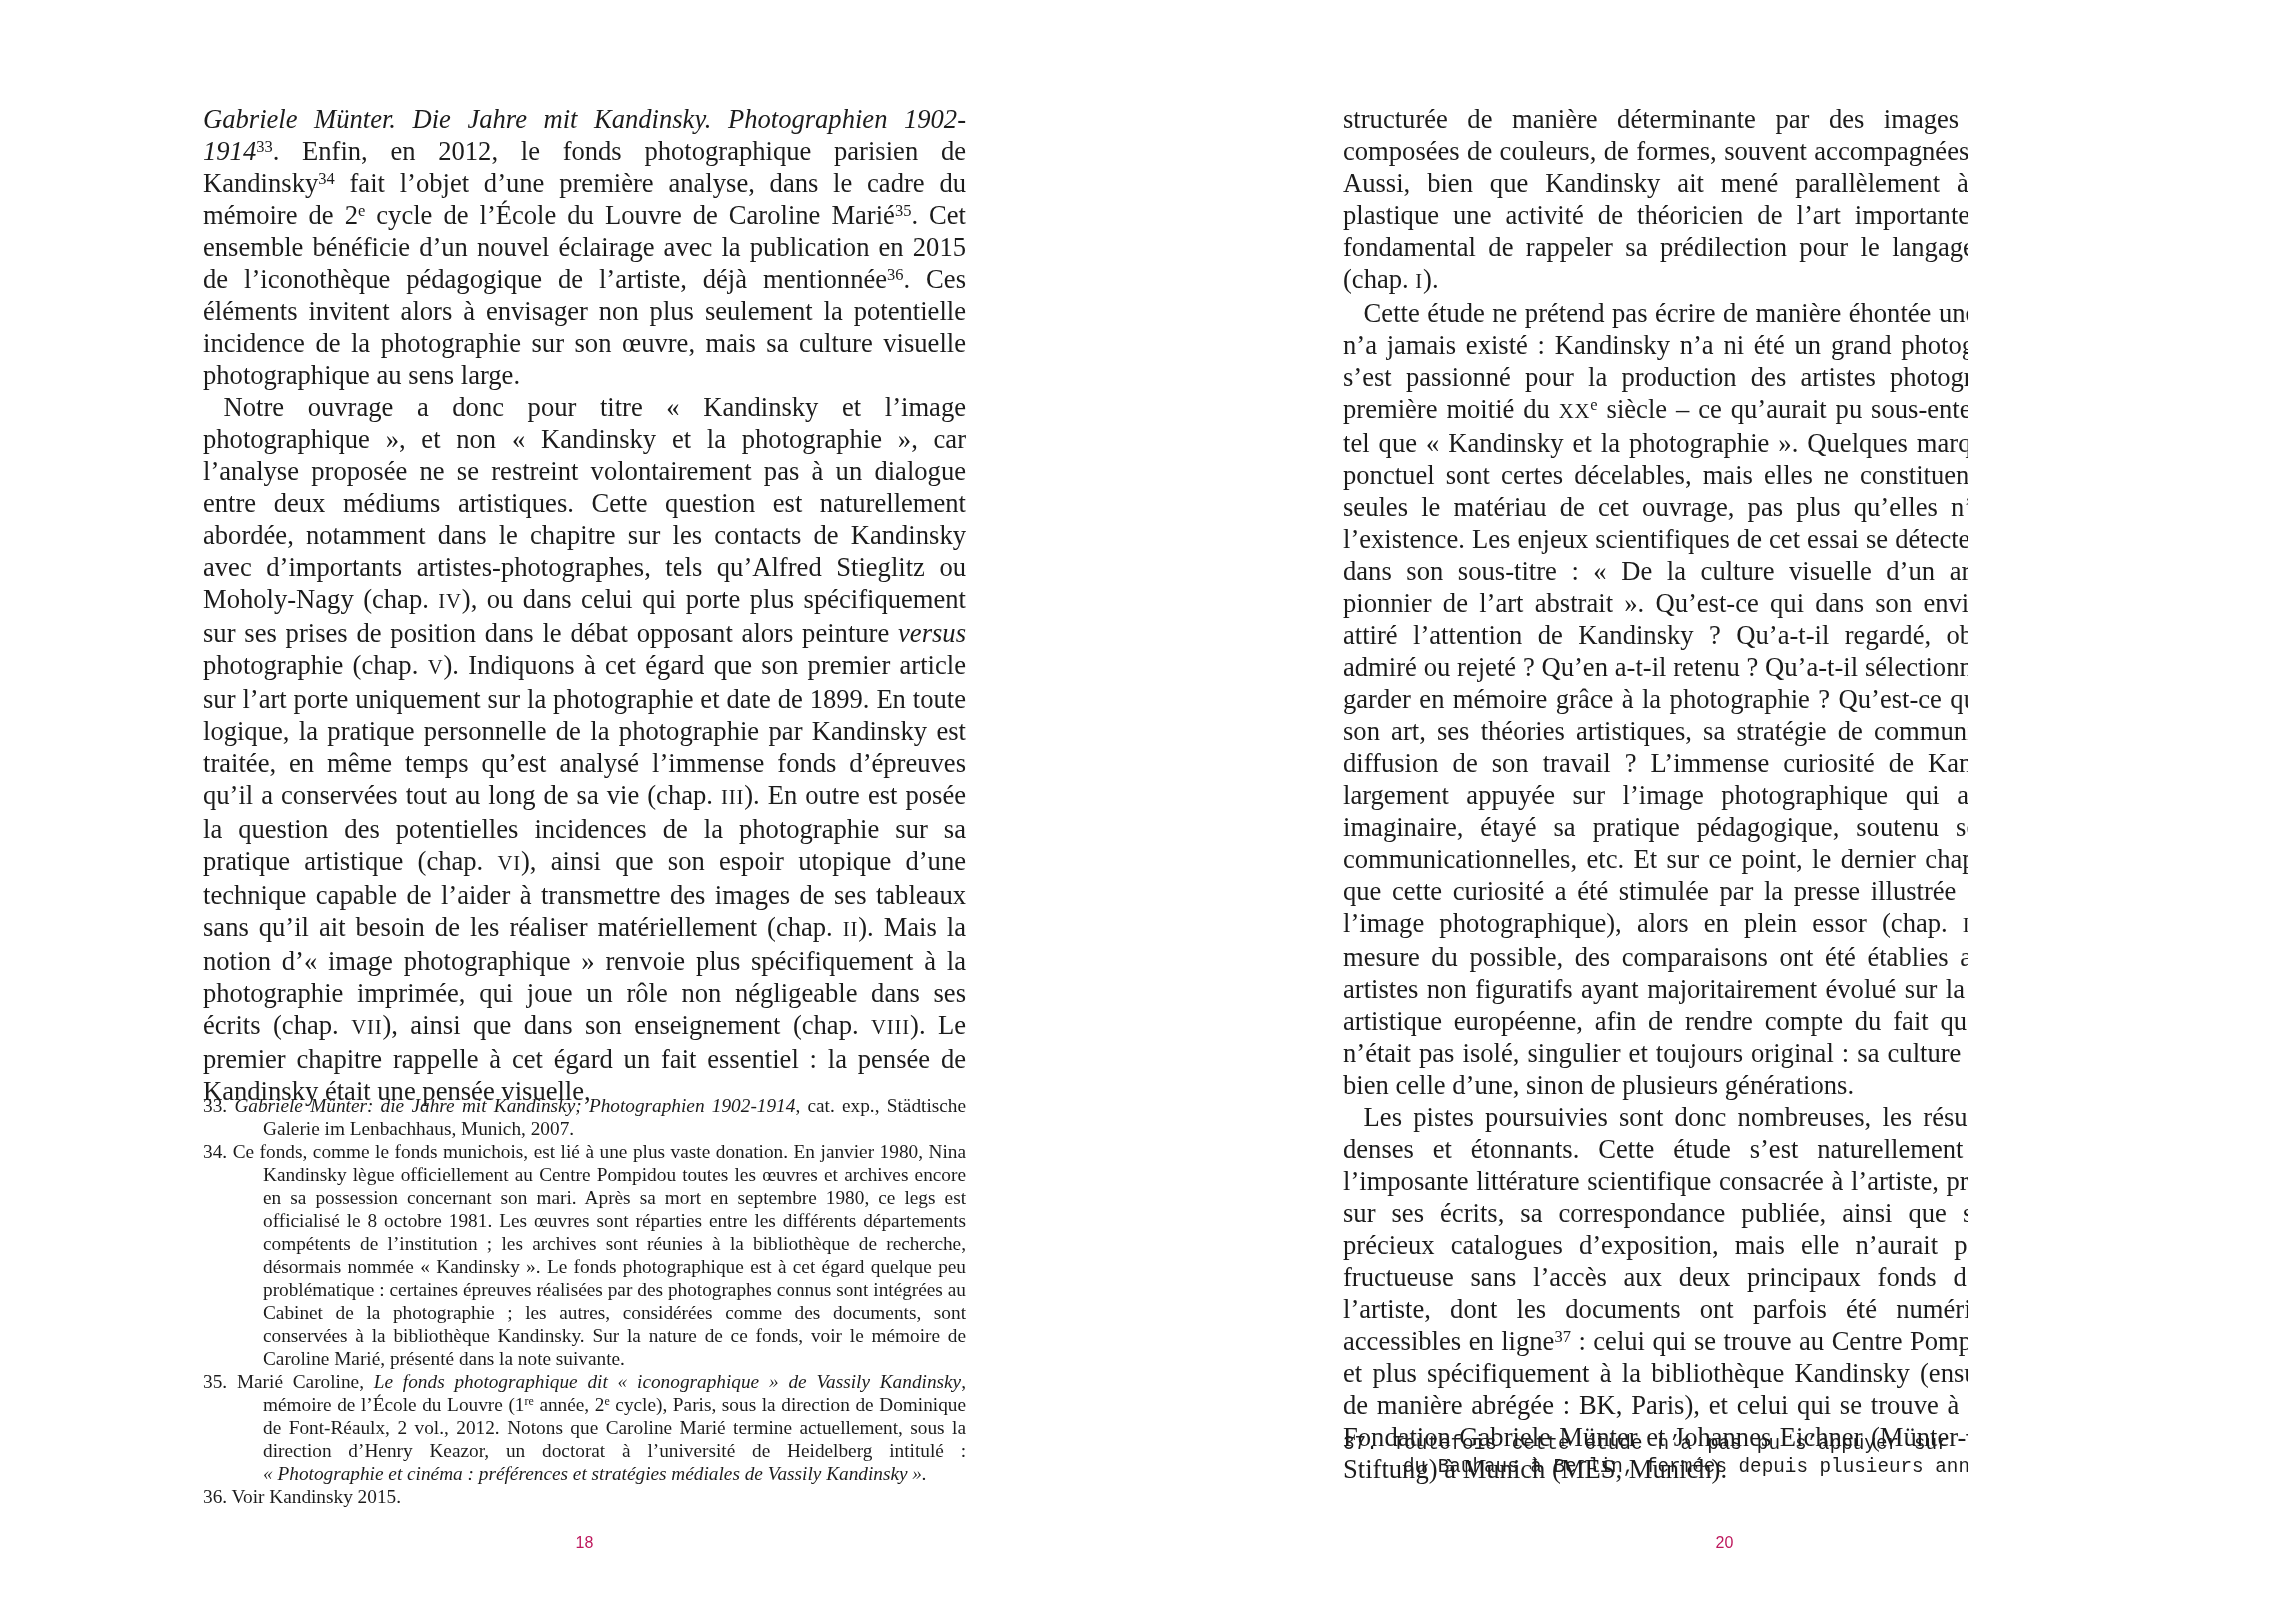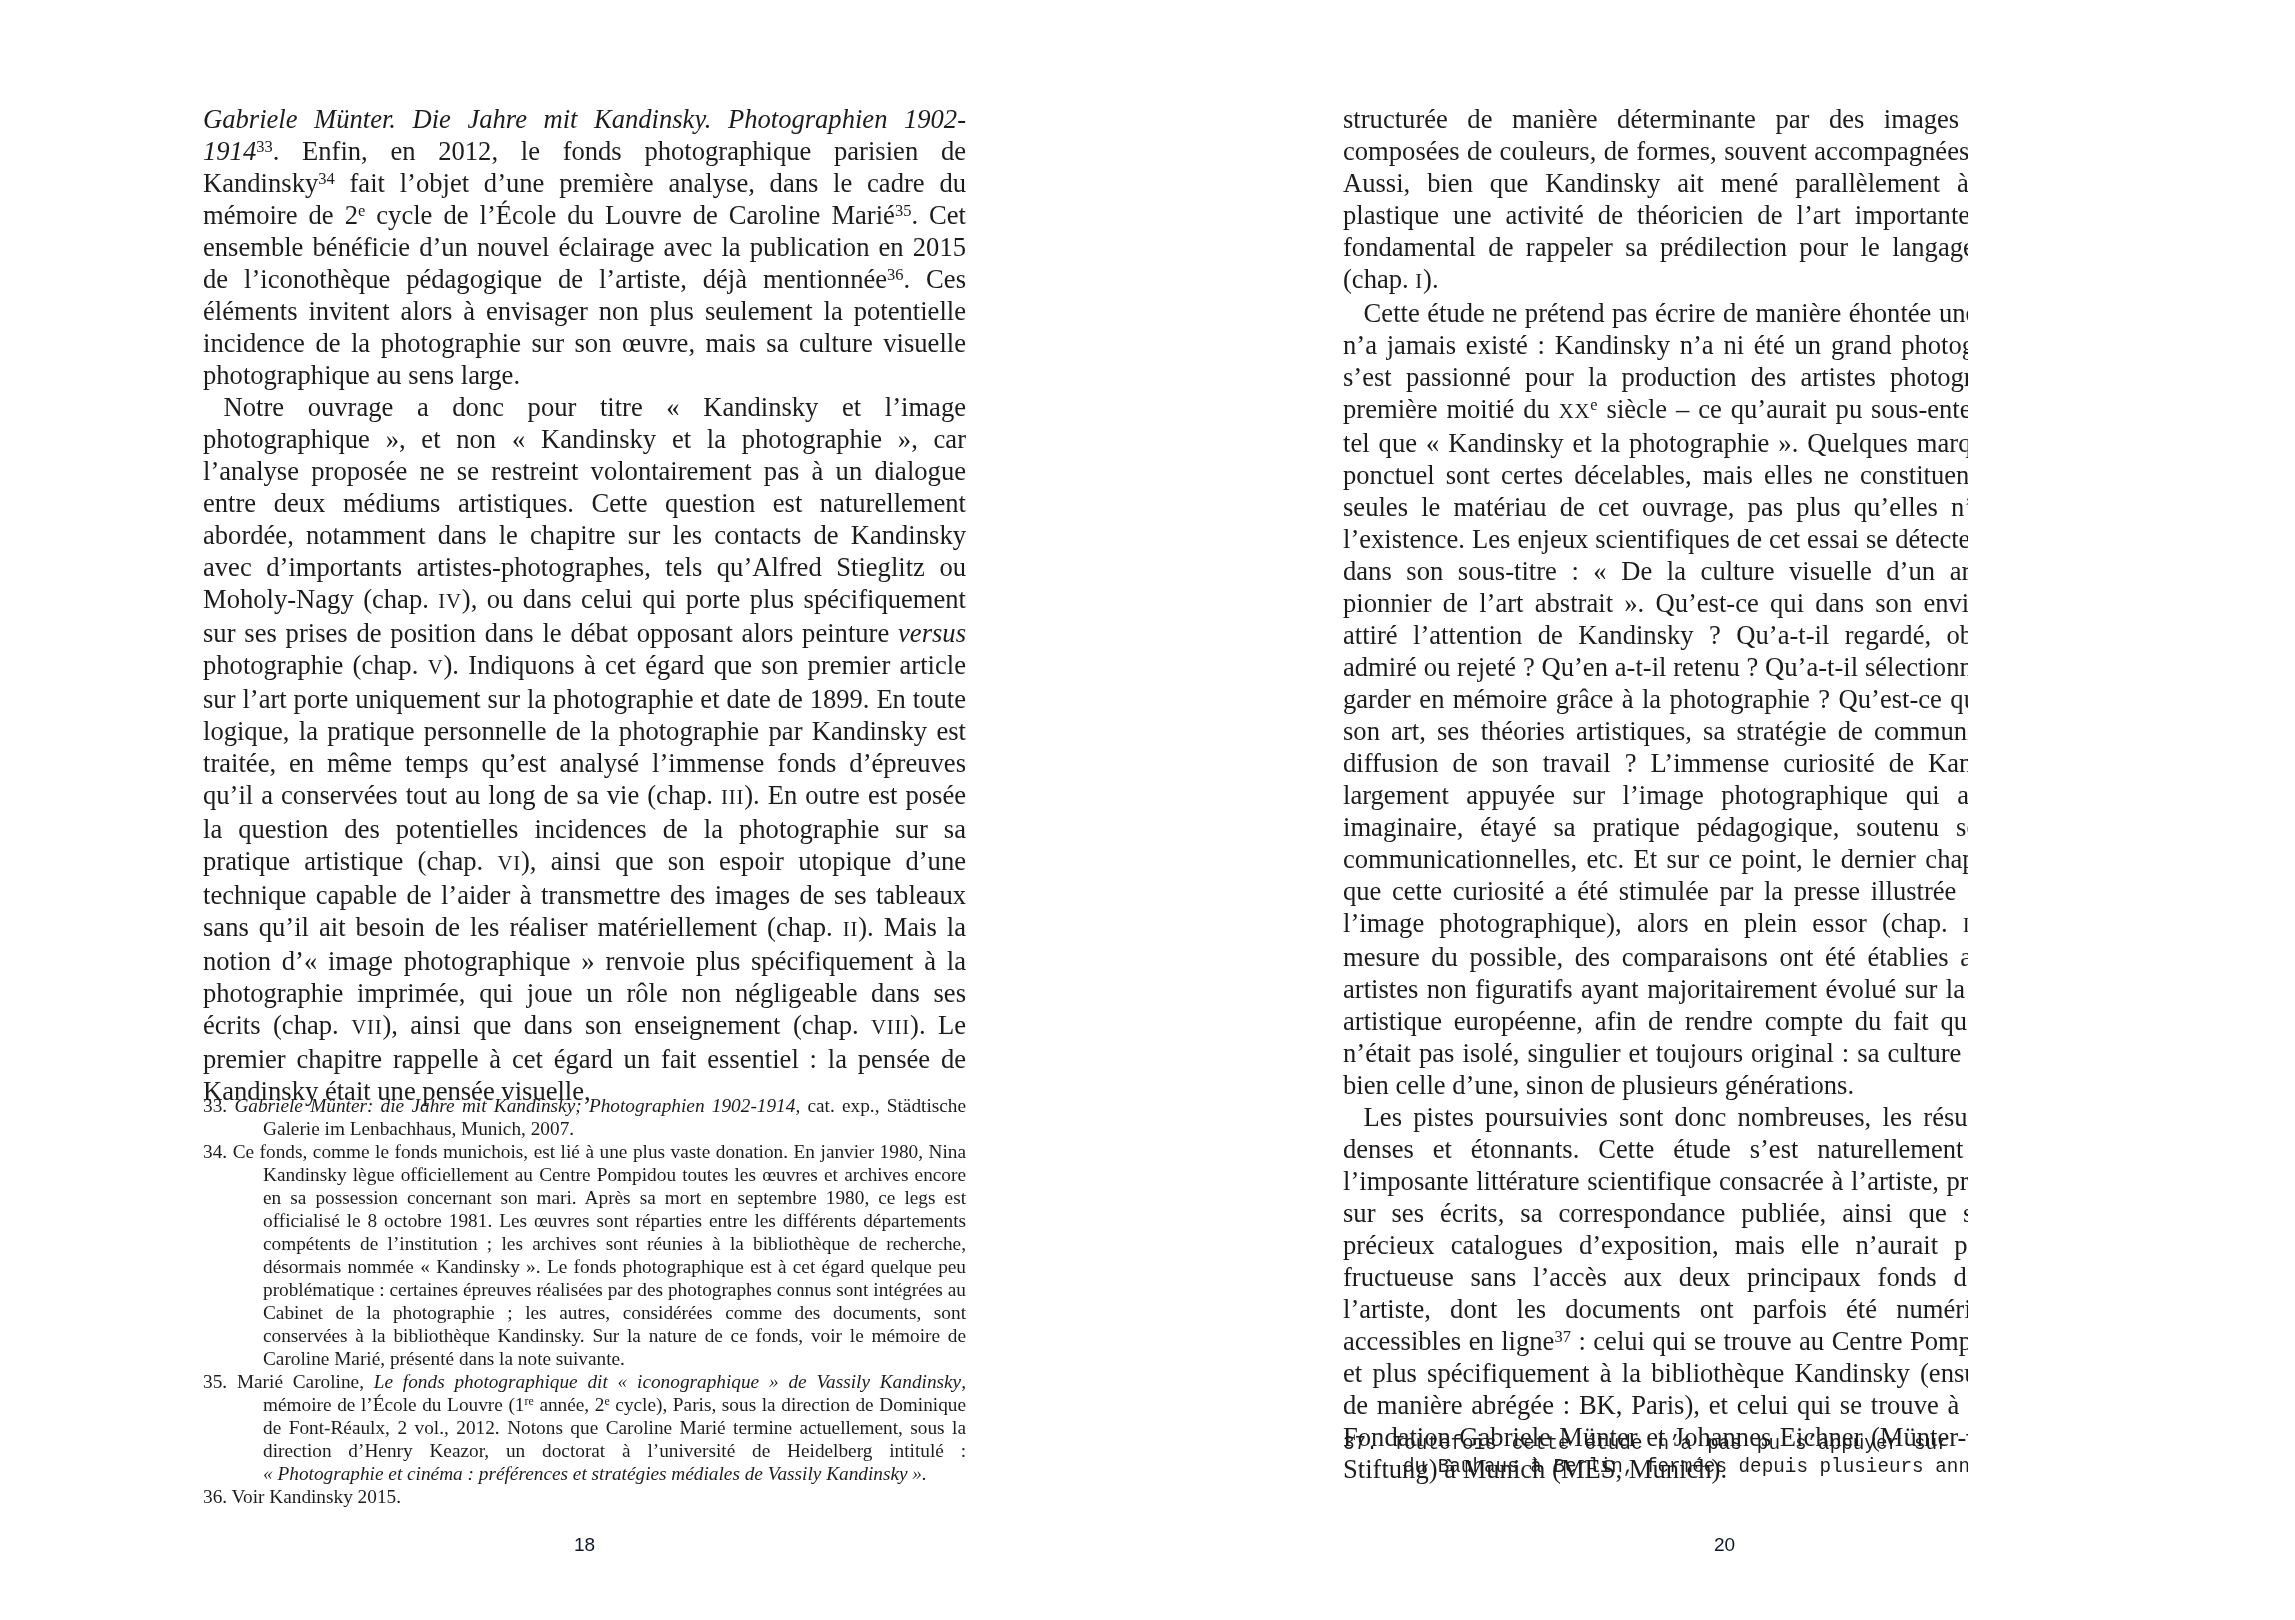--- a/index.html
+++ b/index.html
@@ -59,22 +59,22 @@
   }
   .fn-num { white-space: nowrap; }
 
   .pagenum {
     position: absolute;
     top: 1534px;
     left: 0;
     width: 100%;
     text-align: center;
     font-family: "Liberation Sans", "DejaVu Sans", sans-serif;
-    font-size: 19px;
-    color: #0f172a;
+    font-size: 16px;
+    color: #be185d;
   }
 
   sup {
     font-size: 0.62em;
     line-height: 0;
     vertical-align: baseline;
     position: relative;
     top: -0.5em;
   }
   .run-italic { font-style: italic; }

